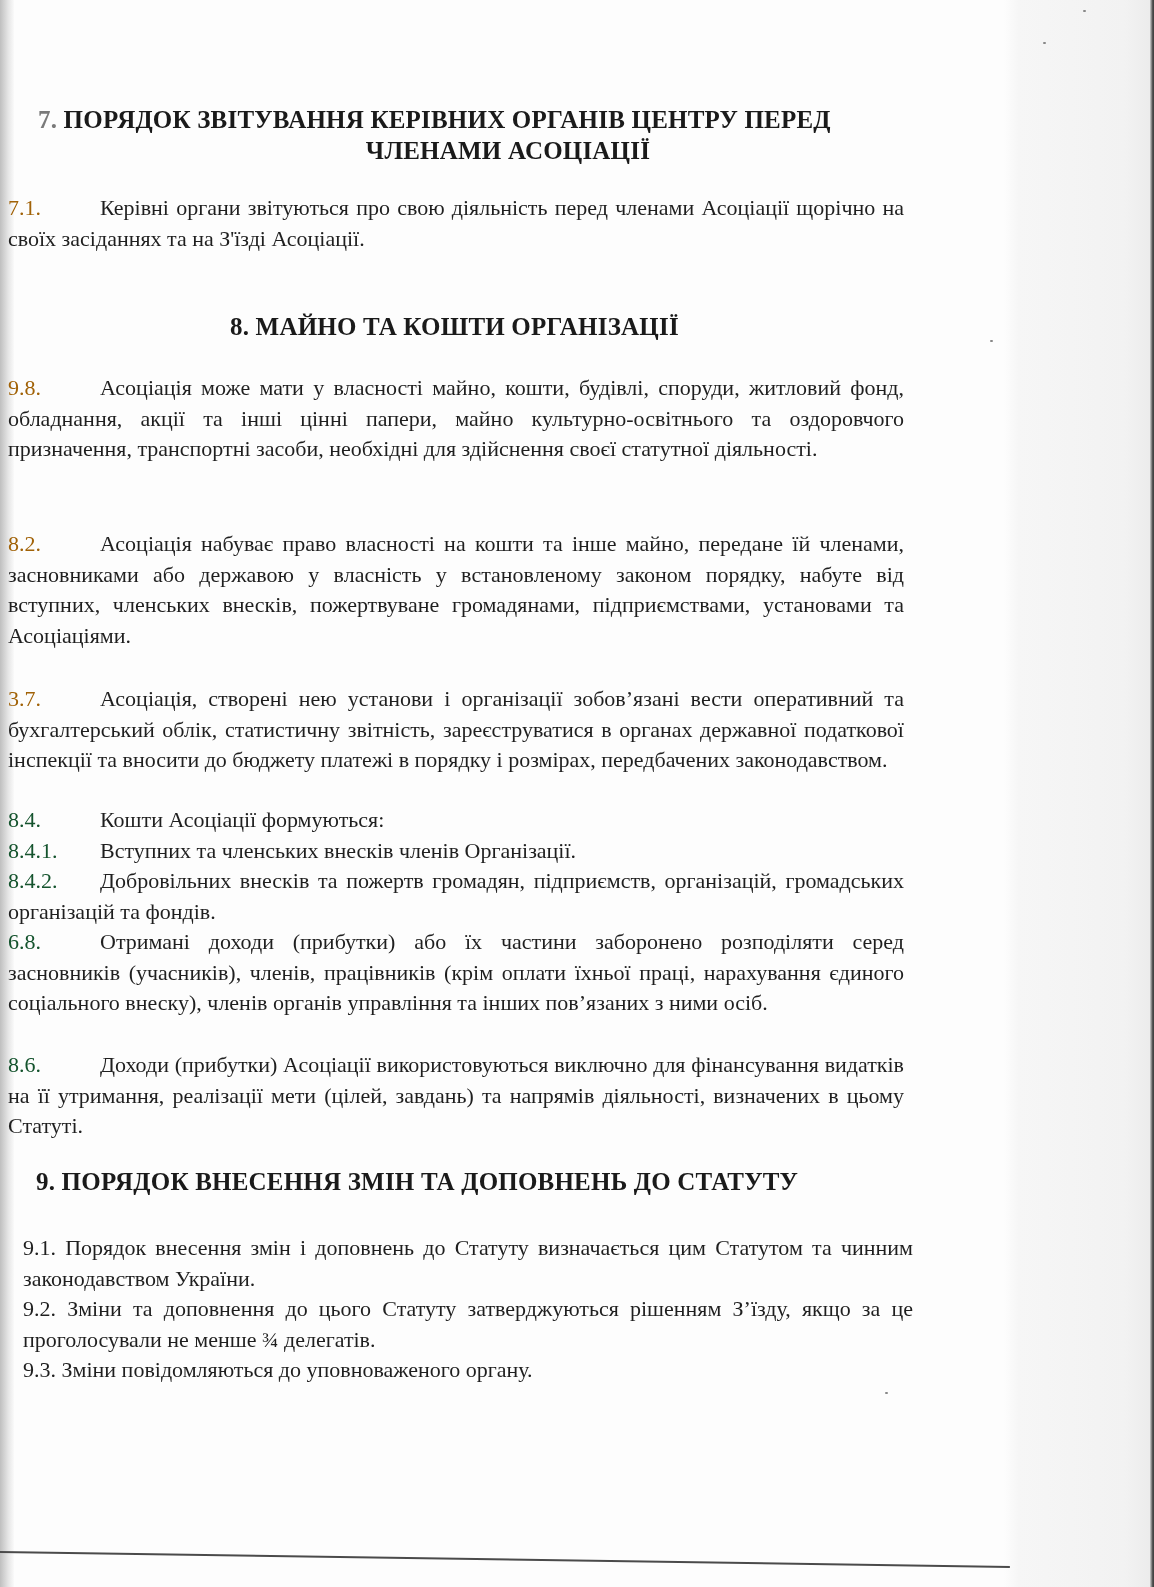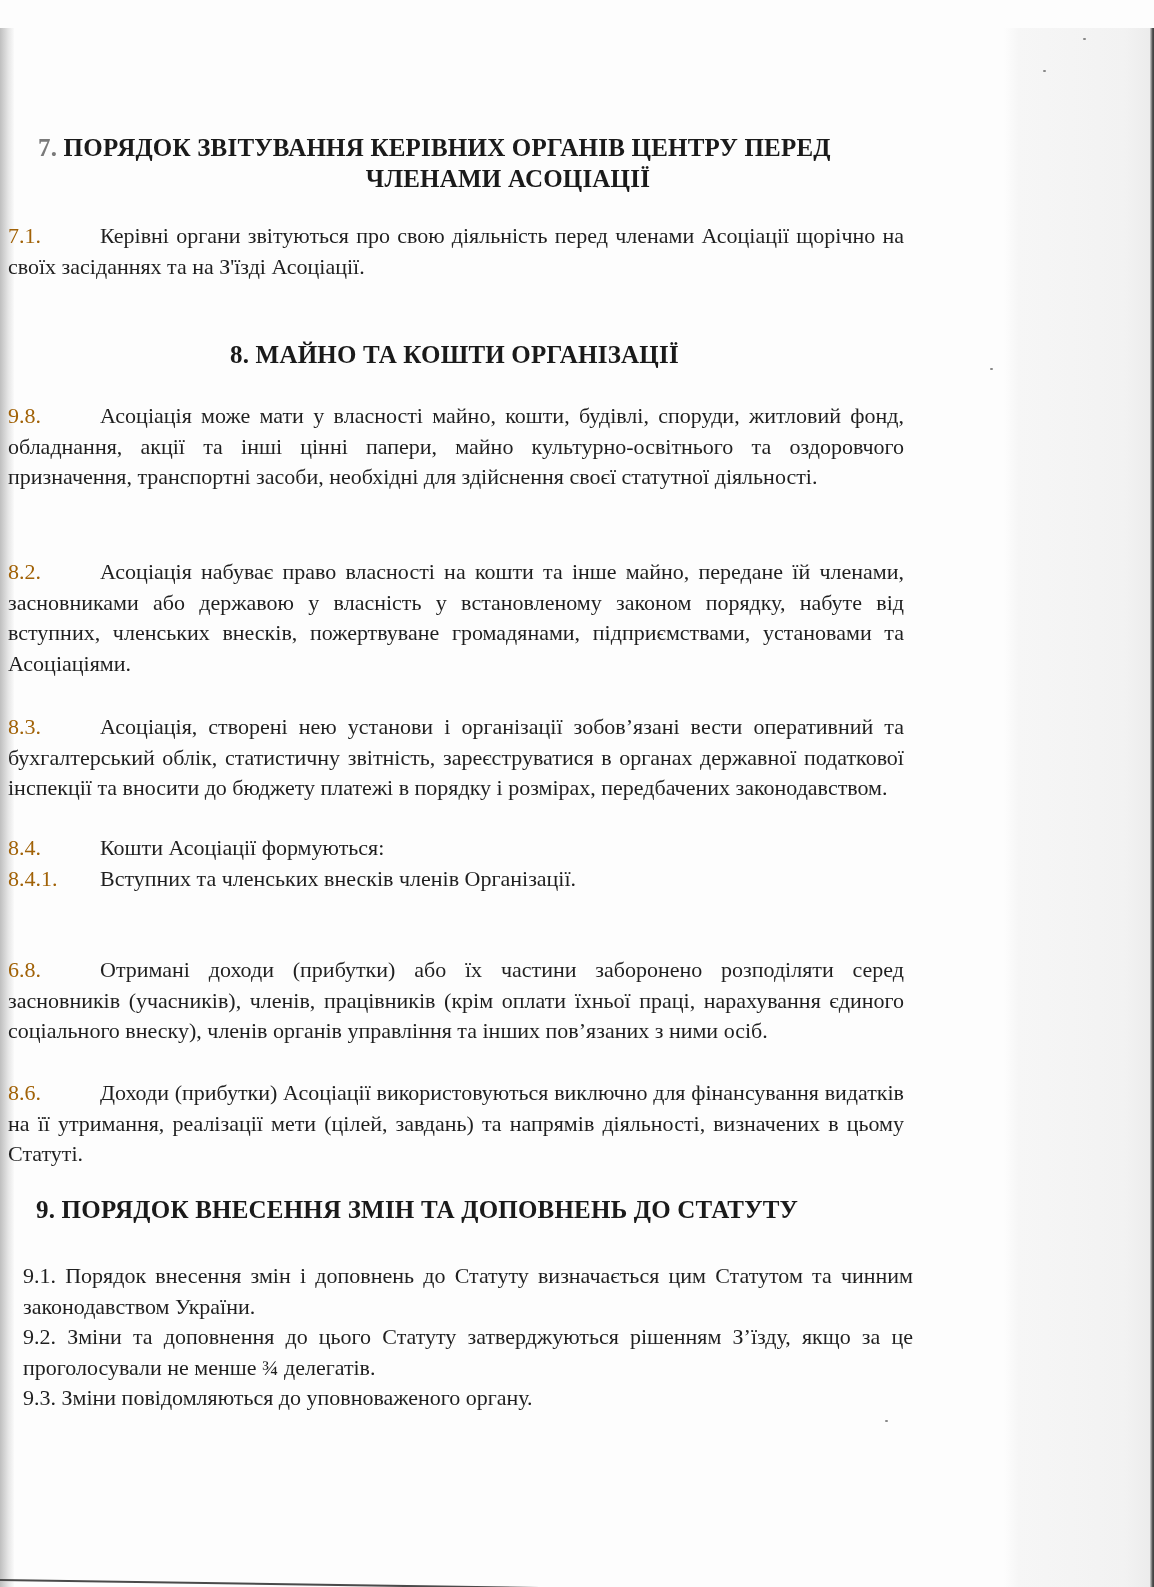--- a/index.html
+++ b/index.html
@@ -23,21 +23,21 @@
     }
     .right-edge {
       position: absolute;
       right: 0; top: 0;
       width: 150px; height: 1587px;
       background: linear-gradient(to right, #fdfdfd 0%, #f6f6f6 10%, #f2f2f2 80%, #ececec 97%, #555 99%, #3a3a3a 100%);
     }
     .page {
       position: absolute;
       left: 0; top: 0;
-      width: 1154px; height: 1300px; margin-top: 28px;
+      width: 1154px; height: 1300px;
     }
     .heading {
       position: absolute;
       font-weight: bold;
       font-size: 25px;
       letter-spacing: 0.2px;
       color: #1a1a1a;
       line-height: 31px;
     }
     .h7 { left: 38px; top: 104px; width: 880px; }
@@ -49,21 +49,21 @@
       position: absolute;
       left: 8px;
       width: 896px;
       font-size: 22px;
       line-height: 30.5px;
       text-align: justify;
     }
     .para .num {
       display: inline-block;
       width: 92px;
-      color: #a16207;
+      color: #14532d;
     }
     .para.faded-start .num { color: #a16207; }
     .p71 { top: 193px; }
     .p81 { top: 373px; }
     .p82 { top: 529px; }
     .p83 { top: 684px; }
     .p84 { top: 805px; }
     .p841 { top: 836px; }
     .p842 { top: 866px; }
     .p85 { top: 927px; }
@@ -117,31 +117,34 @@
 
   <div class="para p81 faded-start">
     <span class="num">9.8.</span><span>Асоціація може мати у власності майно, кошти, будівлі, споруди, житловий фонд, обладнання, акції та інші цінні папери, майно культурно-освітнього та оздоровчого призначення, транспортні засоби, необхідні для здійснення своєї статутної діяльності.</span>
   </div>
 
   <div class="para p82 faded-start">
     <span class="num">8.2.</span><span>Асоціація набуває право власності на кошти та інше майно, передане їй членами, засновниками або державою у власність у встановленому законом порядку, набуте від вступних, членських внесків, пожертвуване громадянами, підприємствами, установами та Асоціаціями.</span>
   </div>
 
   <div class="para p83 faded-start">
-    <span class="num">8.3.</span><span>Асоціація, створені нею установи і організації зобов’язані вести оперативний та бухгалтерський облік, статистичну звітність, зареєструватися в органах державної податкової інспекції та вносити до бюджету платежі в порядку і розмірах, передбачених законодавством.</span>
+    <span class="num">3.7.</span><span>Асоціація, створені нею установи і організації зобов’язані вести оперативний та бухгалтерський облік, статистичну звітність, зареєструватися в органах державної податкової інспекції та вносити до бюджету платежі в порядку і розмірах, передбачених законодавством.</span>
   </div>
 
   <div class="para p84">
     <span class="num">8.4.</span><span>Кошти Асоціації формуються:</span>
   </div>
 
   <div class="para p841">
     <span class="num">8.4.1.</span><span>Вступних та членських внесків членів Організації.</span>
   </div>
 
+  <div class="para p842">
+    <span class="num">8.4.2.</span><span>Добровільних внесків та пожертв громадян, підприємств, організацій, громадських організацій та фондів.</span>
+  </div>
 
   <div class="para p85">
     <span class="num">6.8.</span><span>Отримані доходи (прибутки) або їх частини заборонено розподіляти серед засновників (учасників), членів, працівників (крім оплати їхньої праці, нарахування єдиного соціального внеску), членів органів управління та інших пов’язаних з ними осіб.</span>
   </div>
 
   <div class="para p86">
     <span class="num">8.6.</span><span>Доходи (прибутки) Асоціації використовуються виключно для фінансування видатків на її утримання, реалізації мети (цілей, завдань) та напрямів діяльності, визначених в цьому Статуті.</span>
   </div>
 
   <div class="heading h9">9.  ПОРЯДОК ВНЕСЕННЯ ЗМІН ТА ДОПОВНЕНЬ ДО СТАТУТУ</div>

